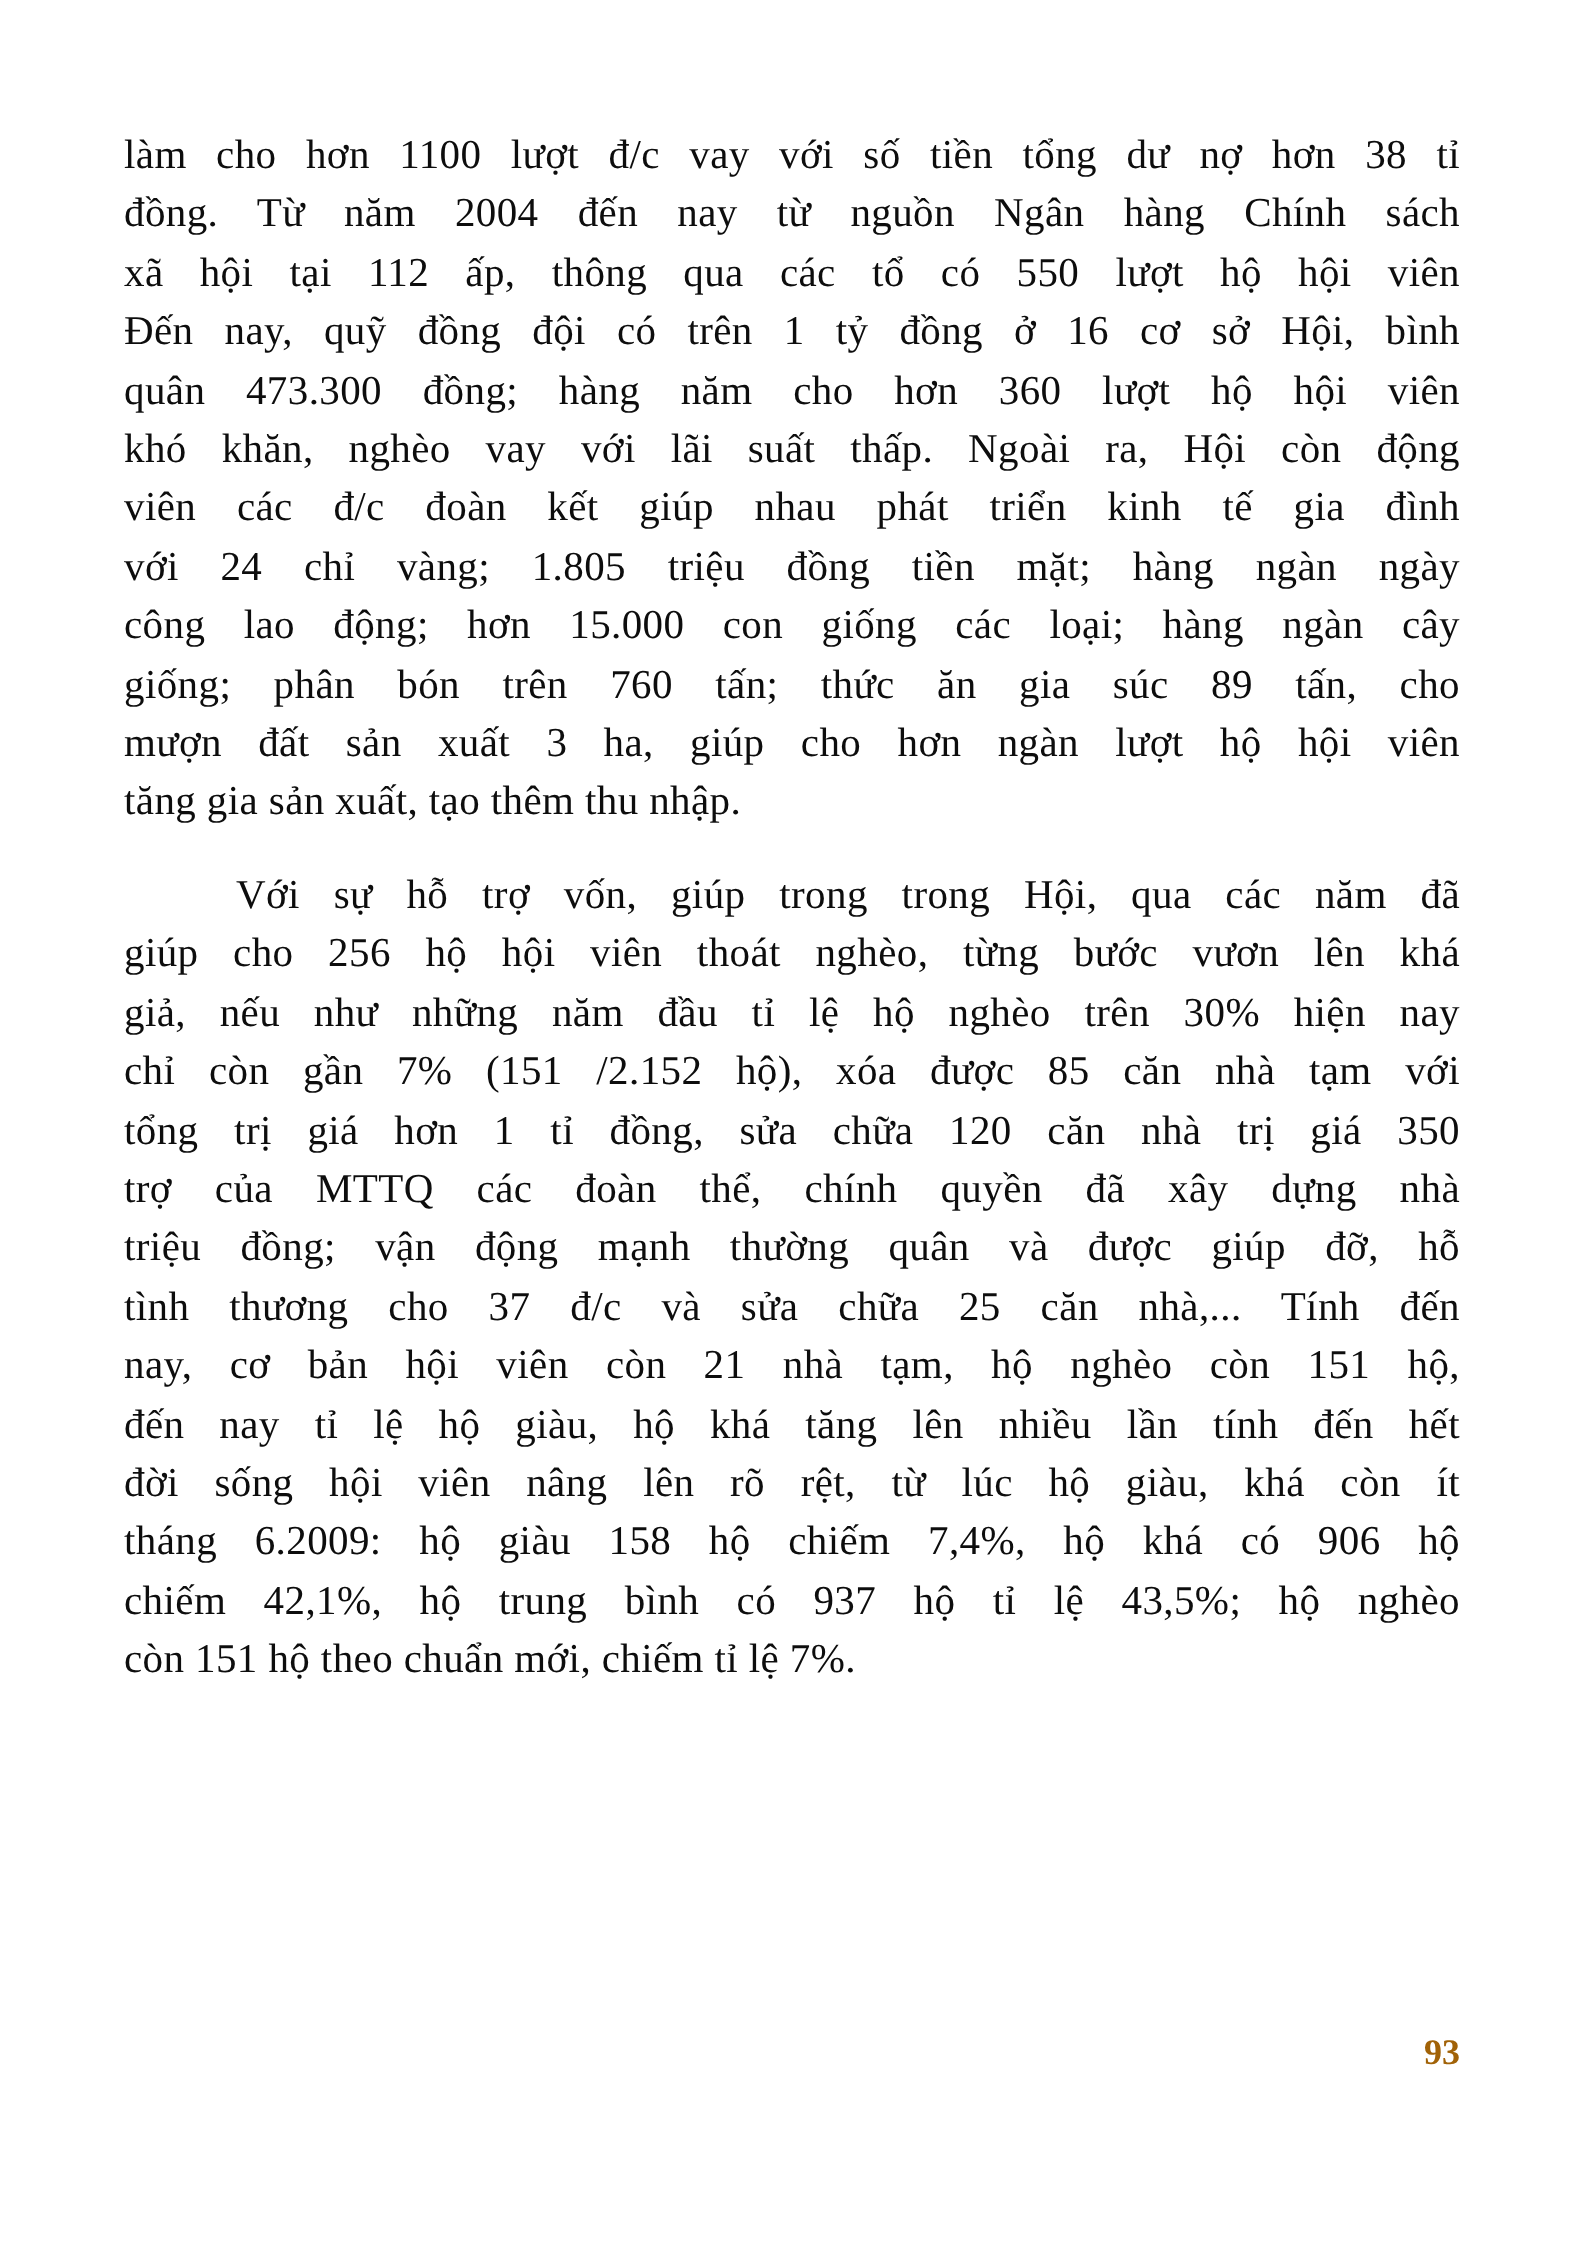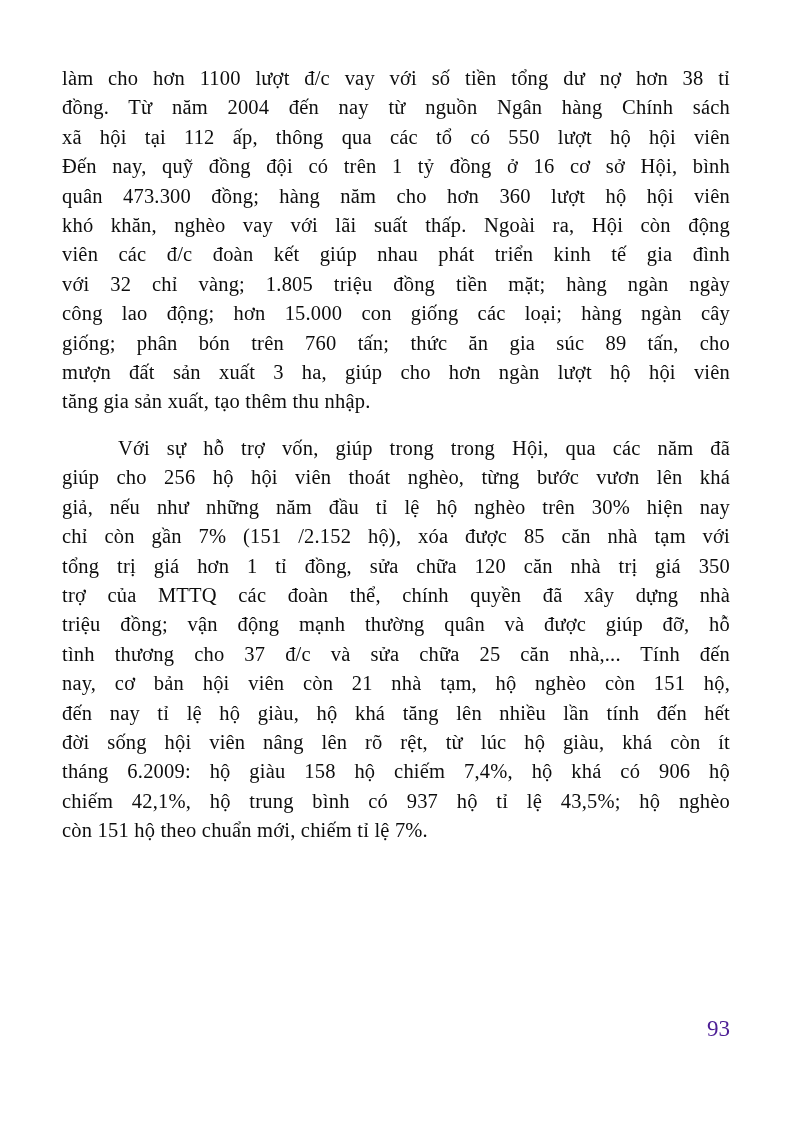--- a/index.html
+++ b/index.html
@@ -38,41 +38,41 @@
   }
   .indent-md .line:first-child { text-indent: 56px; }
   .indent-sm .line:first-child { text-indent: 42px; }
   .italic .line {
     font-style: italic;
   }
   .page-number {
     position: absolute;
     top: 1016px;
     right: 63px;
-    font-size: 23px;
-    font-weight: normal;
+    font-size: 18px;
+    font-weight: bold;
     font-family: "Liberation Serif", serif;
-    color: #4c1d95;
+    color: #a16207;
   }
 </style>
 </head>
 <body>
 
 <div class="page">
   <div class="text-block">
 
     <div class="paragraph">
       <div class="line">làm cho hơn 1100 lượt đ/c vay với số tiền tổng dư nợ hơn 38 tỉ</div>
       <div class="line">đồng. Từ năm 2004 đến nay từ nguồn Ngân hàng Chính sách</div>
       <div class="line">xã hội tại 112 ấp, thông qua các tổ có 550 lượt hộ hội viên</div>
       <div class="line">Đến nay, quỹ đồng đội có trên 1 tỷ đồng ở 16 cơ sở Hội, bình</div>
       <div class="line">quân 473.300 đồng; hàng năm cho hơn 360 lượt hộ hội viên</div>
       <div class="line">khó khăn, nghèo vay với lãi suất thấp. Ngoài ra, Hội còn động</div>
       <div class="line">viên các đ/c đoàn kết giúp nhau phát triển kinh tế gia đình</div>
-      <div class="line">với 32 chỉ vàng; 1.805 triệu đồng tiền mặt; hàng ngàn ngày</div>
+      <div class="line">với 24 chỉ vàng; 1.805 triệu đồng tiền mặt; hàng ngàn ngày</div>
       <div class="line">công lao động; hơn 15.000 con giống các loại; hàng ngàn cây</div>
       <div class="line">giống; phân bón trên 760 tấn; thức ăn gia súc 89 tấn, cho</div>
       <div class="line">mượn đất sản xuất 3 ha, giúp cho hơn ngàn lượt hộ hội viên</div>
       <div class="line last">tăng gia sản xuất, tạo thêm thu nhập.</div>
     </div>
 
     <div class="paragraph indent-md">
       <div class="line">Với sự hỗ trợ vốn, giúp trong trong Hội, qua các năm đã</div>
       <div class="line">giúp cho 256 hộ hội viên thoát nghèo, từng bước vươn lên khá</div>
       <div class="line">giả, nếu như những năm đầu tỉ lệ hộ nghèo trên 30% hiện nay</div>

